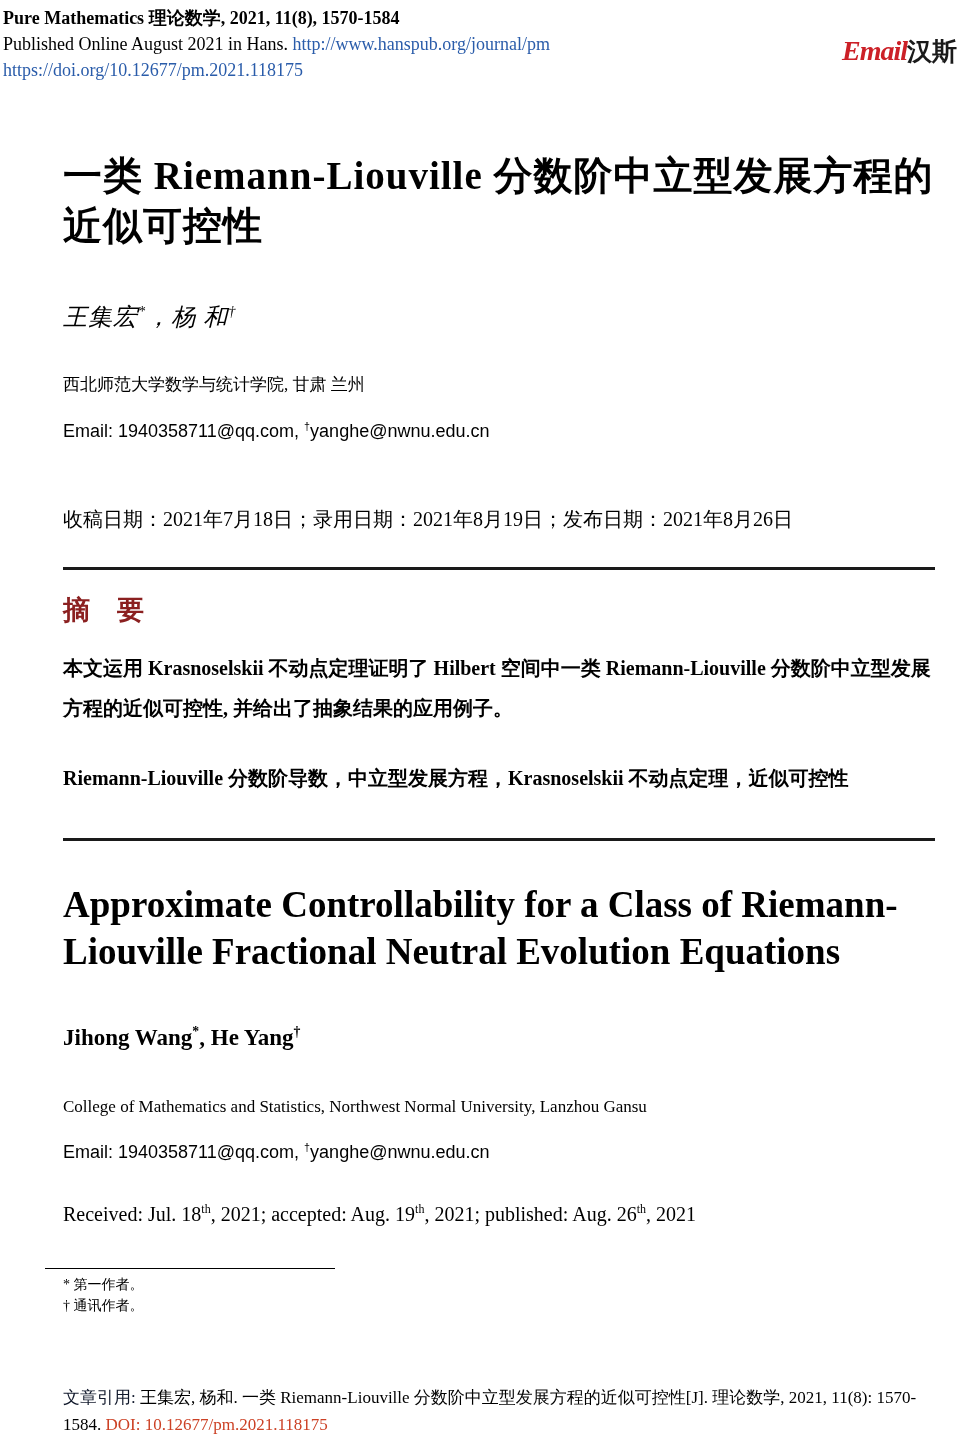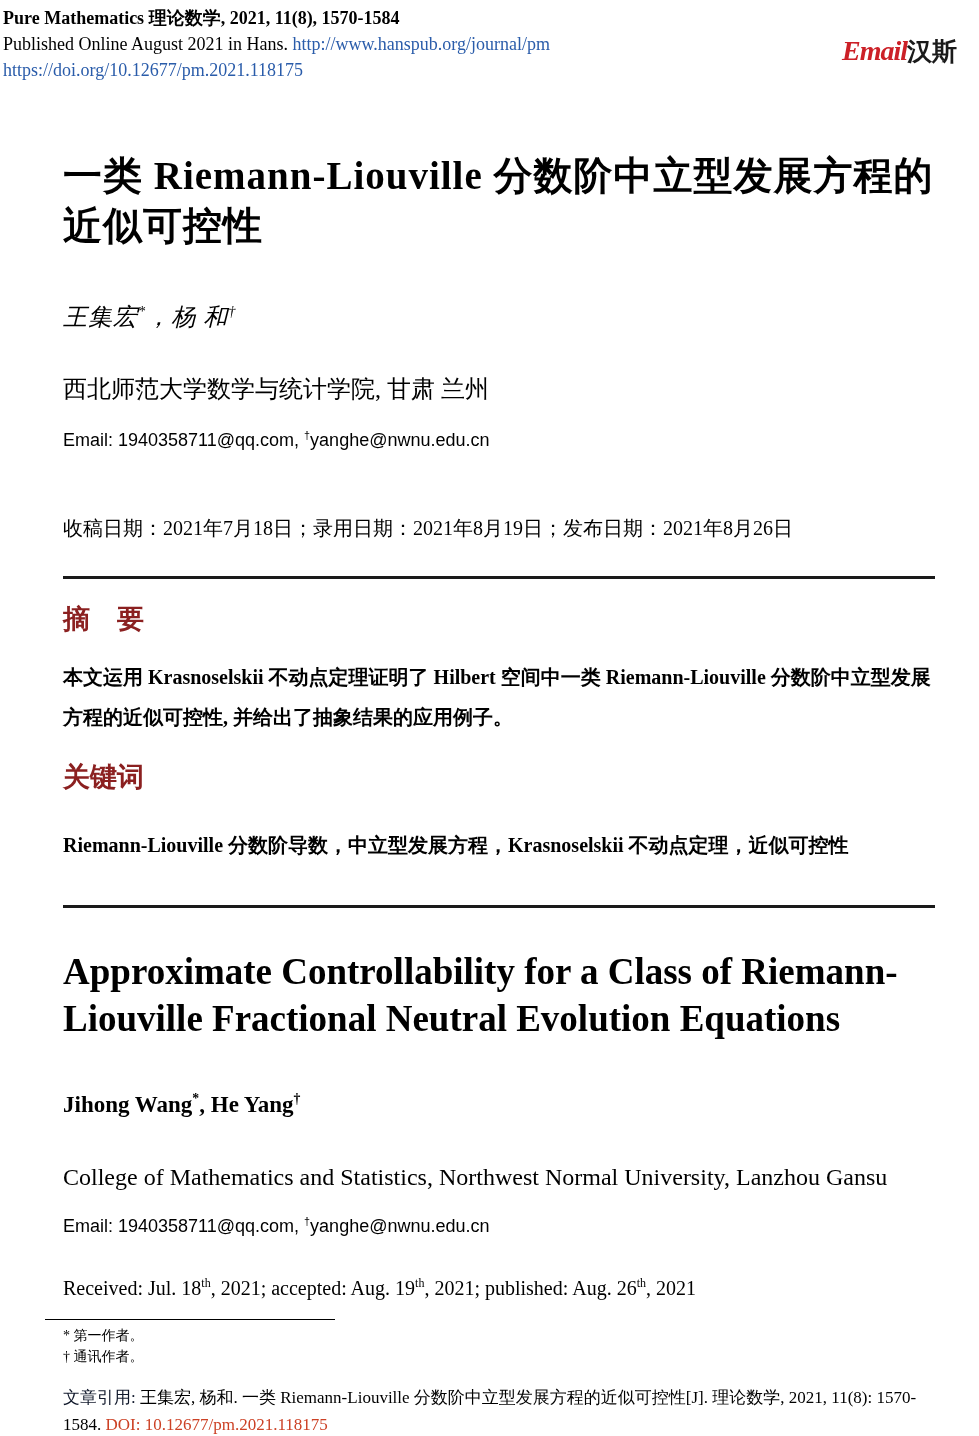--- a/index.html
+++ b/index.html
@@ -39,37 +39,37 @@
   .content { padding: 0 44px 0 63px; }
   .cn-title {
     margin-top: 68px;
     font-size: 39px;
     font-weight: bold;
     line-height: 50px;
     letter-spacing: 1px;
   }
   .cn-authors { margin-top: 50px; font-size: 24px; font-style: italic; letter-spacing: 1px; }
   sup { font-size: 60%; line-height: 0; }
-  .affil { margin-top: 40px; font-size: 24px; }
+  .affil { margin-top: 40px; font-size: 17px; }
   .email {
     margin-top: 25px;
     font-size: 18px;
     font-family: "Liberation Sans", "DejaVu Sans", sans-serif;
   }
   .dates { margin-top: 64px; font-size: 20px; }
   .rule { height: 3px; background: #1a1a1a; margin-top: 34px; }
   .rule2 { margin-top: 40px; }
   .sec-heading { margin-top: 22px; font-size: 27px; font-weight: bold; color: #8b2020; line-height: 36px; }
   .cn-body { margin-top: 20px; font-size: 20px; font-weight: bold; line-height: 40px; }
   .keywords { margin-top: 30px; }
   .en-title { margin-top: 40px; font-size: 37px; font-weight: bold; line-height: 47px; }
   .en-authors { margin-top: 50px; font-size: 23px; font-weight: bold; }
   .en-affil { margin-top: 46px; }
   .received { margin-top: 40px; font-size: 20px; }
-  .footnotes { position: absolute; left: 45px; top: 1319px; font-size: 14px; line-height: 21px; }
+  .footnotes { position: absolute; left: 45px; top: 1268px; font-size: 14px; line-height: 21px; }
   .fn-rule { width: 290px; height: 1px; background: #000000; margin-bottom: 5px; }
   .fn-line { padding-left: 18px; }
   .footer {
     position: absolute;
     left: 63px;
     right: 44px;
     top: 1384px;
     font-size: 17px;
     line-height: 27px;
   }
@@ -99,21 +99,20 @@
     <div class="affil">西北师范大学数学与统计学院, 甘肃 兰州</div>
     <div class="email"><span>Email: 1940358711@qq.com, </span><sup>†</sup><span>yanghe@nwnu.edu.cn</span></div>
 
     <div class="dates">收稿日期：2021年7月18日；录用日期：2021年8月19日；发布日期：2021年8月26日</div>
 
     <div class="rule"></div>
 
     <h2 class="sec-heading">摘　要</h2>
     <p class="cn-body">本文运用 Krasnoselskii 不动点定理证明了 Hilbert 空间中一类 Riemann-Liouville 分数阶中立型发展方程的近似可控性, 并给出了抽象结果的应用例子。</p>
 
-    <h2 class="sec-heading">关键词</h2>
     <p class="cn-body keywords">Riemann-Liouville 分数阶导数，中立型发展方程，Krasnoselskii 不动点定理，近似可控性</p>
 
     <div class="rule rule2"></div>
 
     <h1 class="en-title">Approximate Controllability for a Class of Riemann-Liouville Fractional Neutral Evolution Equations</h1>
 
     <div class="en-authors"><span>Jihong Wang</span><sup>*</sup><span>, He Yang</span><sup>†</sup></div>
 
     <div class="affil en-affil">College of Mathematics and Statistics, Northwest Normal University, Lanzhou Gansu</div>
     <div class="email"><span>Email: 1940358711@qq.com, </span><sup>†</sup><span>yanghe@nwnu.edu.cn</span></div>

